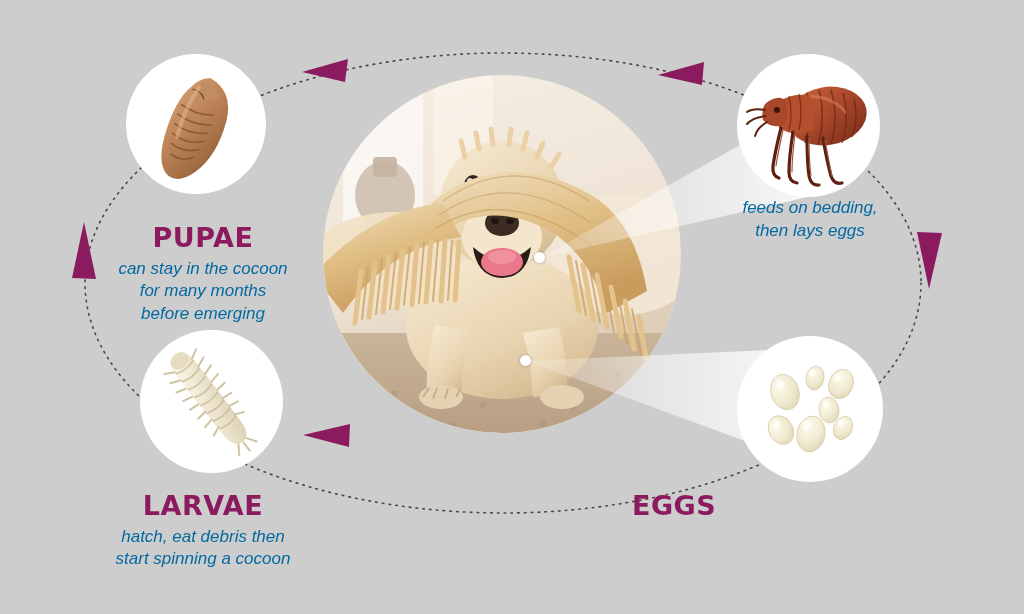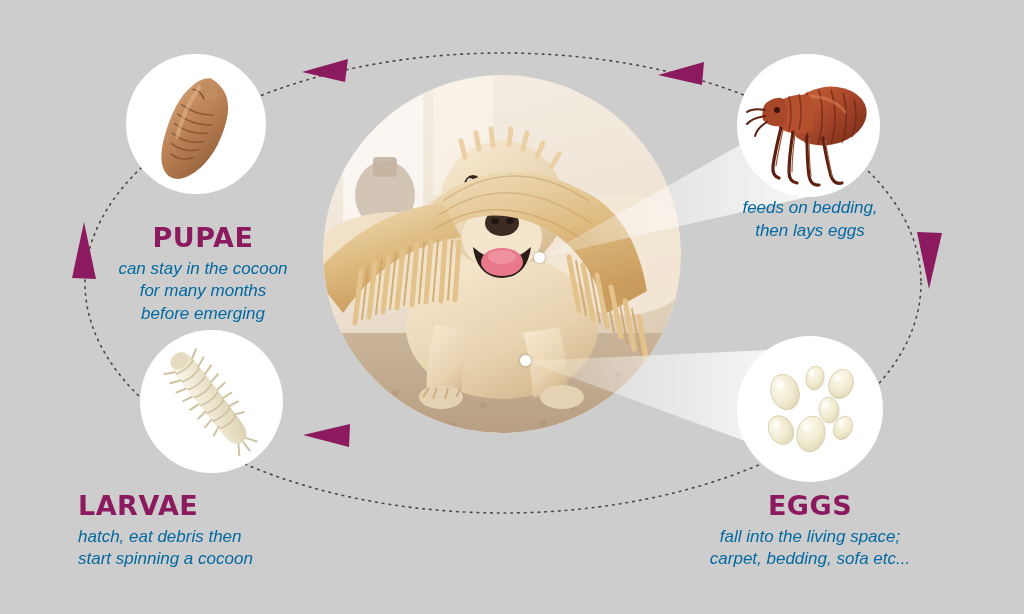--- a/index.html
+++ b/index.html
@@ -71,22 +71,22 @@
     font-style: italic;
     font-size: 17px;
     line-height: 1.33;
     color: #0369a1;
     margin-top: 5px;
     white-space: pre-line;
   }
 
   .block-pupae  { left: 78px;  top: 192px; width: 250px; text-align: center; }
   .block-flea   { left: 700px; top: 192px; width: 220px; text-align: center; }
-  .block-larvae { left: 78px;  top: 460px; width: 250px; text-align: left; }
-  .block-eggs   { left: 660px; top: 460px; width: 300px; text-align: center; }
+  .block-larvae { left: 78px;  top: 460px; width: 250px; text-align: center; }
+  .block-eggs   { left: 632px; top: 460px; width: 300px; }
 
   
   #cones {
     position: absolute;
     left: 0; top: 0;
     width: 1024px; height: 614px;
     pointer-events: none;
   }
   .hot-dot {
     position: absolute;
@@ -458,17 +458,15 @@
   </div>
 
   <div class="label-block block-larvae">
     <div class="stage-title">LARVAE</div>
     <div class="stage-desc">hatch, eat debris then
 start spinning a cocoon</div>
   </div>
 
   <div class="label-block block-eggs">
     <div class="stage-title">EGGS</div>
-    <div class="stage-desc">fall into the living space;
-carpet, bedding, sofa etc...</div>
   </div>
 
 </div>
 
 </body></html>

